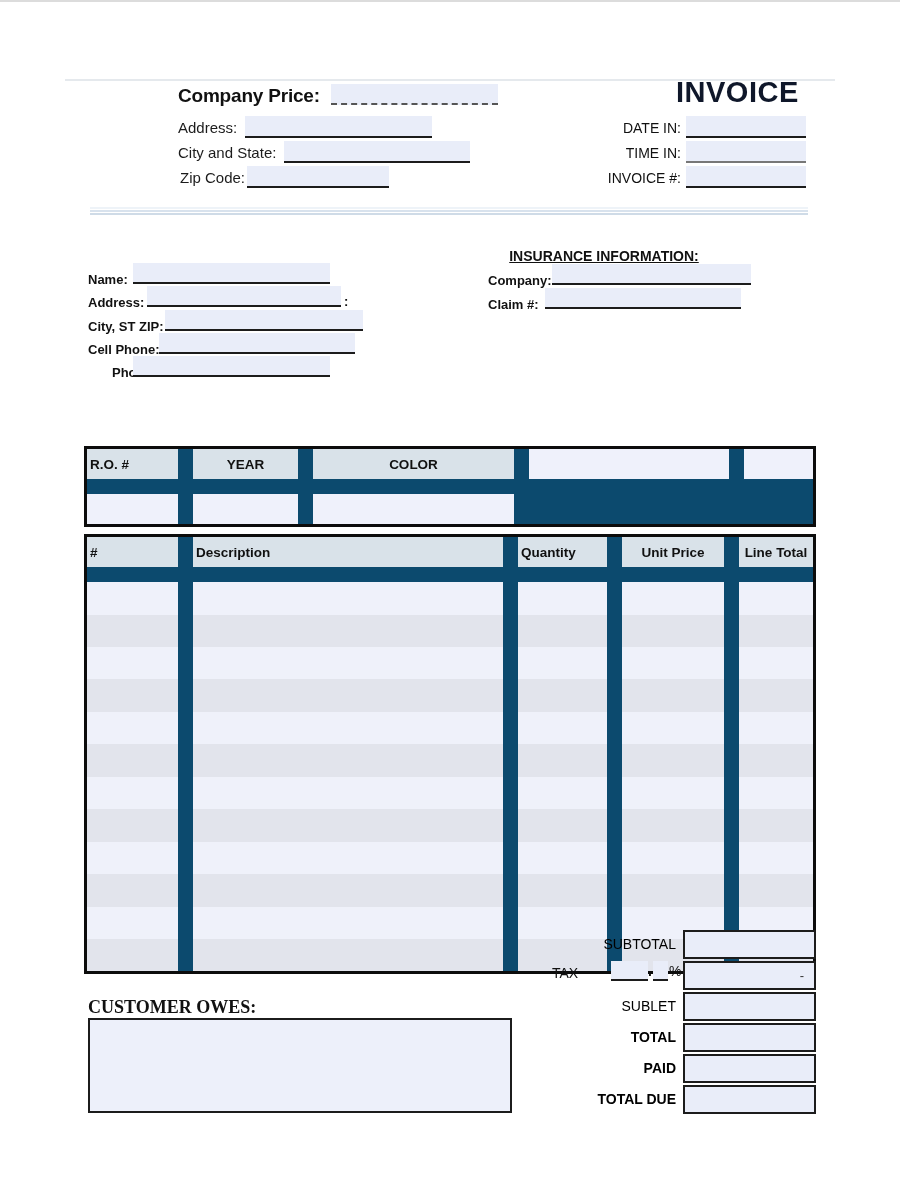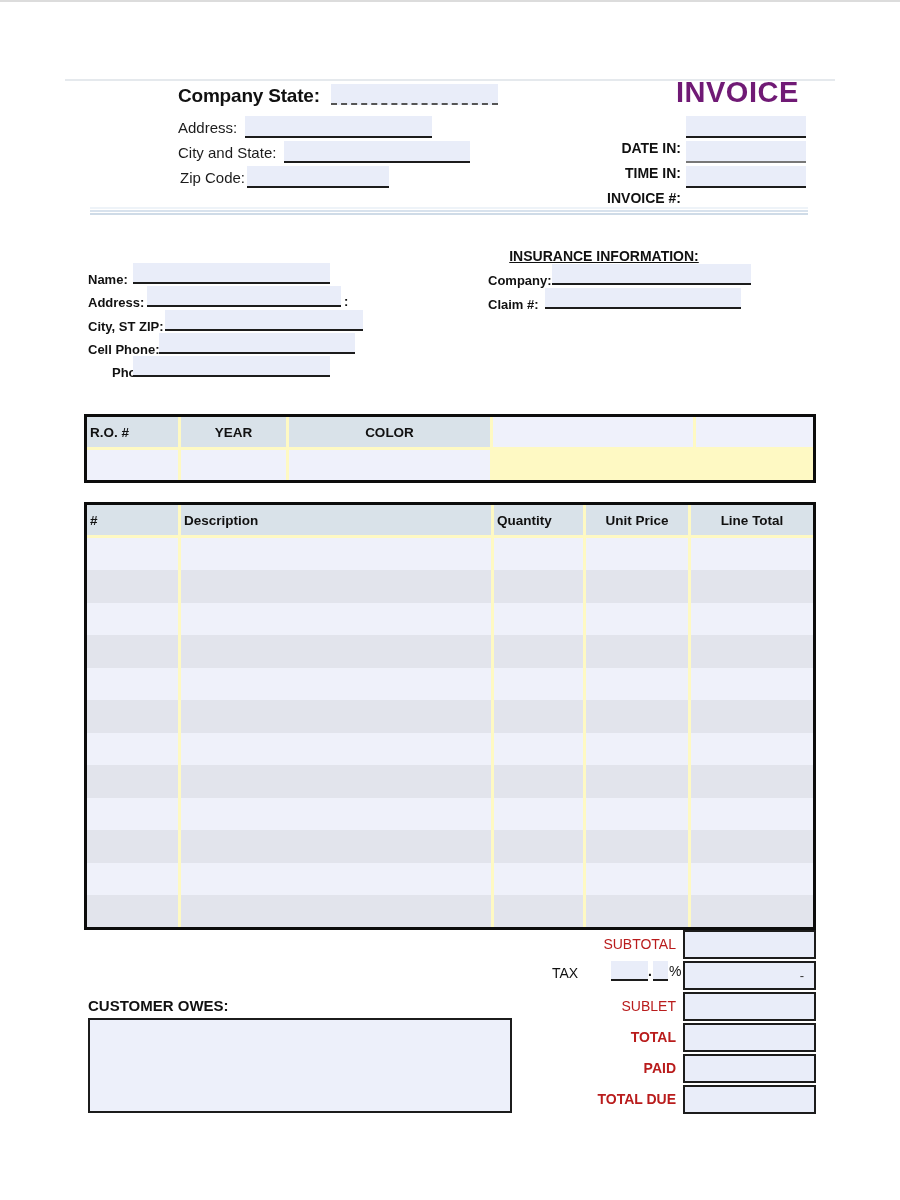--- a/index.html
+++ b/index.html
@@ -30,35 +30,35 @@
   .f-company   { left:331px; top:84px;  width:167px; height:21px; }
   .lbl-15      { font-size:15px; color:#1c1c1c; }
   .address-label    { left:178px; top:119px; }
   .f-address        { left:245px; top:116px; width:187px; height:22px; }
   .citystate-label  { left:178px; top:144px; }
   .f-citystate      { left:284px; top:141px; width:186px; height:22px; }
   .zip-label        { left:180px; top:169px; }
   .f-zip            { left:247px; top:166px; width:142px; height:22px; }
 
   
-  .rt-label { left:531px; width:150px; text-align:right; font-weight:bold; font-size:14px;margin-top:20px; }
+  .rt-label { left:531px; width:150px; text-align:right; font-weight:normal; font-size:14px; }
   .datein-label  { top:120px; }
   .timein-label  { top:145px; }
   .invno-label   { top:170px; }
   .f-datein { left:686px; top:116px; width:120px; height:22px; }
   .f-timein { left:686px; top:141px; width:120px; height:22px; }
   .f-invno  { left:686px; top:166px; width:120px; height:22px; }
 
   .invoice-wm {
     left:676px; top:82px; width:132px; height:25px; overflow:hidden;
   }
   .invoice-wm span {
     display:block; margin-top:-6px;
     font-size:29px; font-weight:bold; letter-spacing:0.5px;
-    color:#701a75;
+    color:#0f172a;
   }
 
   
   .divider {
     left:90px; top:207px; width:718px; height:10px;
     background: linear-gradient(to bottom,
       #eef3f8 0 2px, #ffffff 2px 3px,
       #d8e2ed 3px 5px, #ffffff 5px 6px,
       #cfdbe7 6px 8px, #ffffff 8px 10px);
   }
@@ -73,23 +73,24 @@
   .f-cphone { left:133px; top:356px; width:197px; height:21px; }
 
   .ins-heading { left:508px; top:248px; width:192px; text-align:center; font-weight:bold; font-size:14px;text-decoration:underline; }
   .i-label { left:488px; font-weight:bold; font-size:13px; }
   .f-icompany { left:552px; top:264px; width:199px; height:21px; }
   .f-iclaim   { left:545px; top:288px; width:196px; height:21px; }
 
   
   .grid-table {
     display:grid;
-    background:#fef9c3;
+    background:#0c4a6e;
     border:3px solid #0c0c0c;
-    gap:3px;
+    gap:15px;
+    margin-top:32px;
   }
   .vehicle-table {
     left:84px; top:414px; width:732px;
     grid-template-columns: 91px 105px 201px 200px 1fr;
     grid-template-rows: 30px 30px;
   }
   .items-table {
     left:84px; top:502px; width:732px;
     grid-template-columns: 91px 310px 89px 102px 1fr;
     grid-template-rows: 30px 389px;
@@ -102,51 +103,51 @@
     white-space:nowrap; overflow:hidden;
   }
   .th.center { justify-content:center; }
   .veh-cell { background:#eff1fb; }
   .items-col {
     background: repeating-linear-gradient(to bottom,
       #eff1fa 0 32.5px, #e2e4ec 32.5px 65px);
   }
 
   
-  .tot-label { left:450px; width:226px; text-align:right; font-size:14px; color:#b91c1c; }
+  .tot-label { left:450px; width:226px; text-align:right; font-size:14px; color:#000000; }
   .tot-label.bold { font-weight:bold; }
   .tot-box {
     left:683px; width:133px; height:29px;
     background:#e9edf9;
     border:2px solid #1c1c1c;
     display:flex; align-items:center; justify-content:flex-end;
     padding-right:10px;
     font-size:13px; color:#333;
   }
   .tax-label { left:552px; top:965px; font-size:14px; }
   .tax-seg { background:#e9edf9; border-bottom:2px solid #1c1c1c; height:20px; }
   .tax-seg1 { left:611px; top:961px; width:37px; }
   .tax-dot  { left:648px; top:963px; font-size:14px; font-weight:bold; }
   .tax-seg2 { left:653px; top:961px; width:15px; }
   .tax-pct  { left:669px; top:963px; font-size:14px; }
 
   
-  .owes-label { left:88px; top:997px; font-weight:bold; font-size:15px; }
+  .owes-label { left:88px; top:997px; font-weight:bold; font-size:18px;font-family:Liberation Serif, serif; }
   .owes-box {
     left:88px; top:1018px; width:424px; height:95px;
     background:#edf0fa; border:2px solid #1c1c1c;
   }
 </style>
 </head>
 <body>
 
 <div class="abs screen-edge"></div>
 <div class="abs page-top-rule"></div>
 
-<div class="abs company-name-label">Company State:</div>
+<div class="abs company-name-label">Company Price:</div>
 <div class="abs field dashed f-company"></div>
 
 <div class="abs lbl-15 address-label">Address:</div>
 <div class="abs field f-address"></div>
 
 <div class="abs lbl-15 citystate-label">City and State:</div>
 <div class="abs field f-citystate"></div>
 
 <div class="abs lbl-15 zip-label">Zip Code:</div>
 <div class="abs field f-zip"></div>

